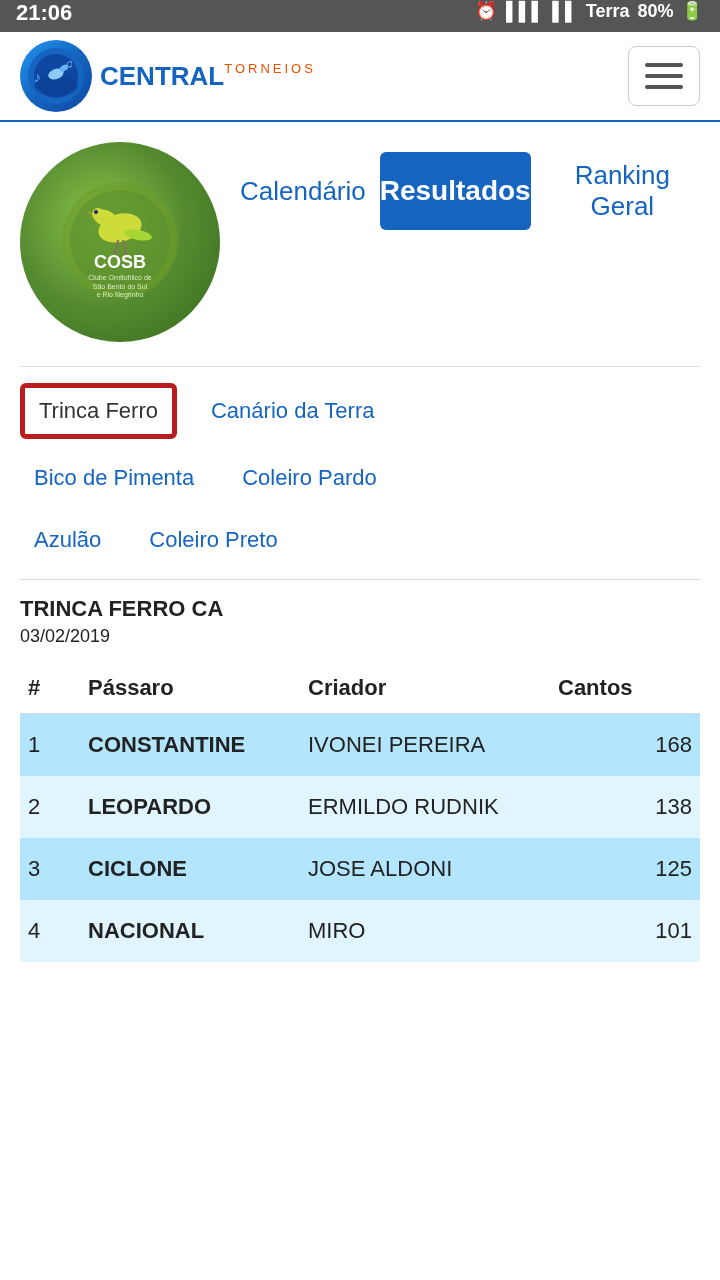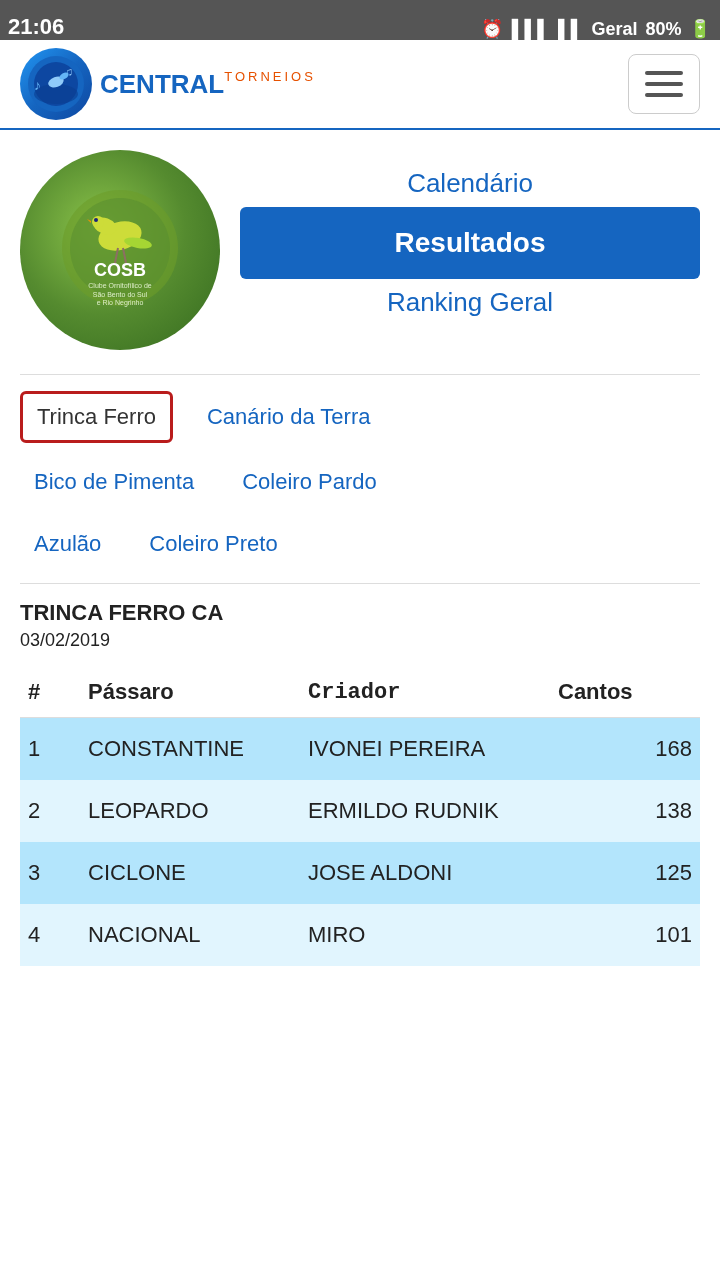--- a/index.html
+++ b/index.html
@@ -9,25 +9,25 @@
       background: #fff;
       width: 720px;
       min-height: 1280px;
       overflow-x: hidden;
     }
 
     
     .status-bar {
       background: #555;
       color: #fff;
-      height: 40px;
-      display: flex;
-      align-items: flex-end;
+      height: 32px;
+      display: flex;
+      align-items: flex-start;
       justify-content: space-between;
-      padding: 0 8px;
+      padding: 0 16px;
       font-size: 22px;
       font-weight: bold;
     }
     .status-right {
       display: flex;
       align-items: center;
       gap: 8px;
       font-size: 18px;
     }
 
@@ -120,22 +120,22 @@
       overflow: hidden;
       position: relative;
     }
     .cosb-logo-inner {
       text-align: center;
       color: #fff;
     }
 
     .nav-buttons {
       display: flex;
-      flex-direction: column;
-      gap: 0;
+      flex-direction: row;
+      gap: 14px;
       flex: 1;
       padding-top: 10px;
     }
     .btn-calendario {
       background: #fff;
       color: #1565c0;
       border: none;
       font-size: 26px;
       text-align: center;
       cursor: pointer;
@@ -176,21 +176,21 @@
       flex-wrap: wrap;
     }
     .tab-item {
       font-size: 22px;
       color: #1565c0;
       cursor: pointer;
       padding: 10px 14px;
     }
     .tab-item.active {
       color: #333;
-      border: 3px solid #b91c1c;
+      border: 5px solid #b91c1c;
       border-radius: 6px;
       background: #fff;
     }
     .tabs-divider {
       border: none;
       border-top: 1px solid #ddd;
       margin: 4px 0 16px;
     }
 
     
@@ -217,21 +217,21 @@
     .results-table th {
       font-size: 22px;
       font-weight: bold;
       color: #222;
       text-align: left;
       padding: 12px 8px;
       border-bottom: 1px solid #ddd;
     }
     .results-table th:first-child { width: 60px; }
     .results-table th:nth-child(2) { width: 220px; }
-    .results-table th:nth-child(3) { width: 250px; font-family: Liberation Mono, monospace; }
+    .results-table th:nth-child(3) { width: 250px; }
     .results-table th:last-child { text-align: left; }
 
     .results-table td {
       font-size: 22px;
       color: #222;
       padding: 18px 8px;
       vertical-align: top;
     }
     .results-table td:last-child { text-align: right; }
 
@@ -239,40 +239,40 @@
       background: #b3e5fc;
     }
     .row-odd {
       background: #e1f5fe;
     }
 
     .rank-cell {
       font-weight: normal;
     }
     .bird-cell {
-      font-weight: normal;
+      font-weight: bold;
       text-transform: uppercase;
     }
     .criador-cell {
       text-transform: uppercase;
     }
     .cantos-cell {
       font-weight: normal;
     }
   </style>
 </head>
 <body>
 
 <div class="status-bar">
   <span>21:06</span>
   <div class="status-right">
     <span>⏰</span>
     <span>▌▌▌</span>
     <span>▌▌</span>
-    <span>Geral</span>
+    <span>Terra</span>
     <span>80%</span>
     <span>🔋</span>
   </div>
 </div>
 
 <div class="navbar">
   <div class="logo-container">
 
     <div class="logo-circle">
       <svg viewBox="0 0 60 60">

